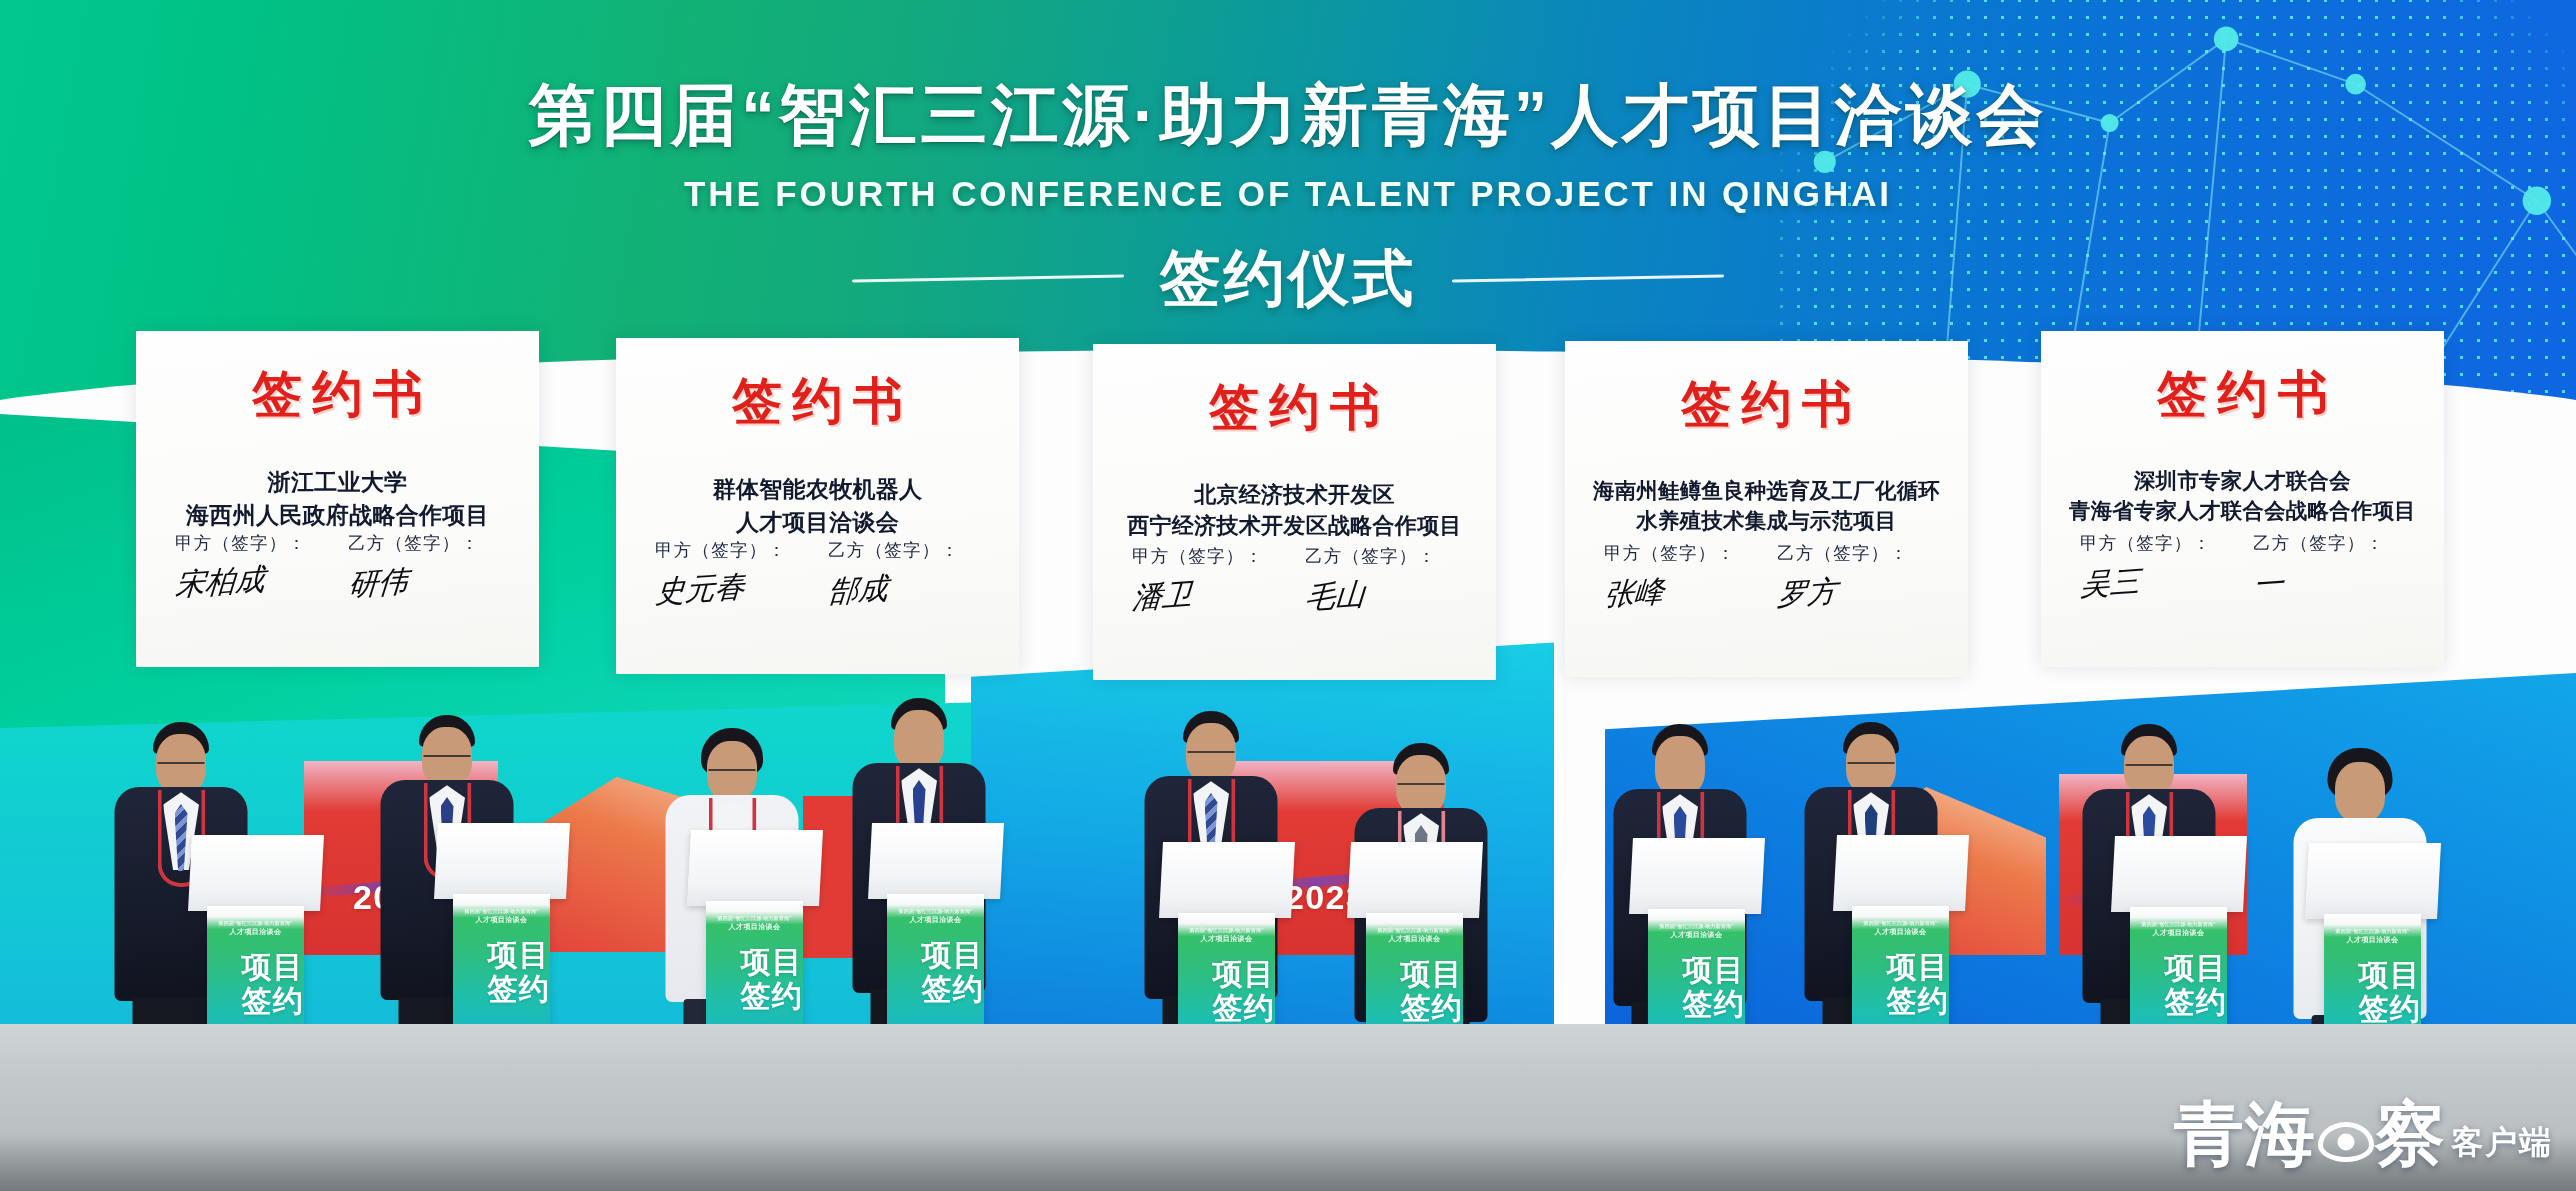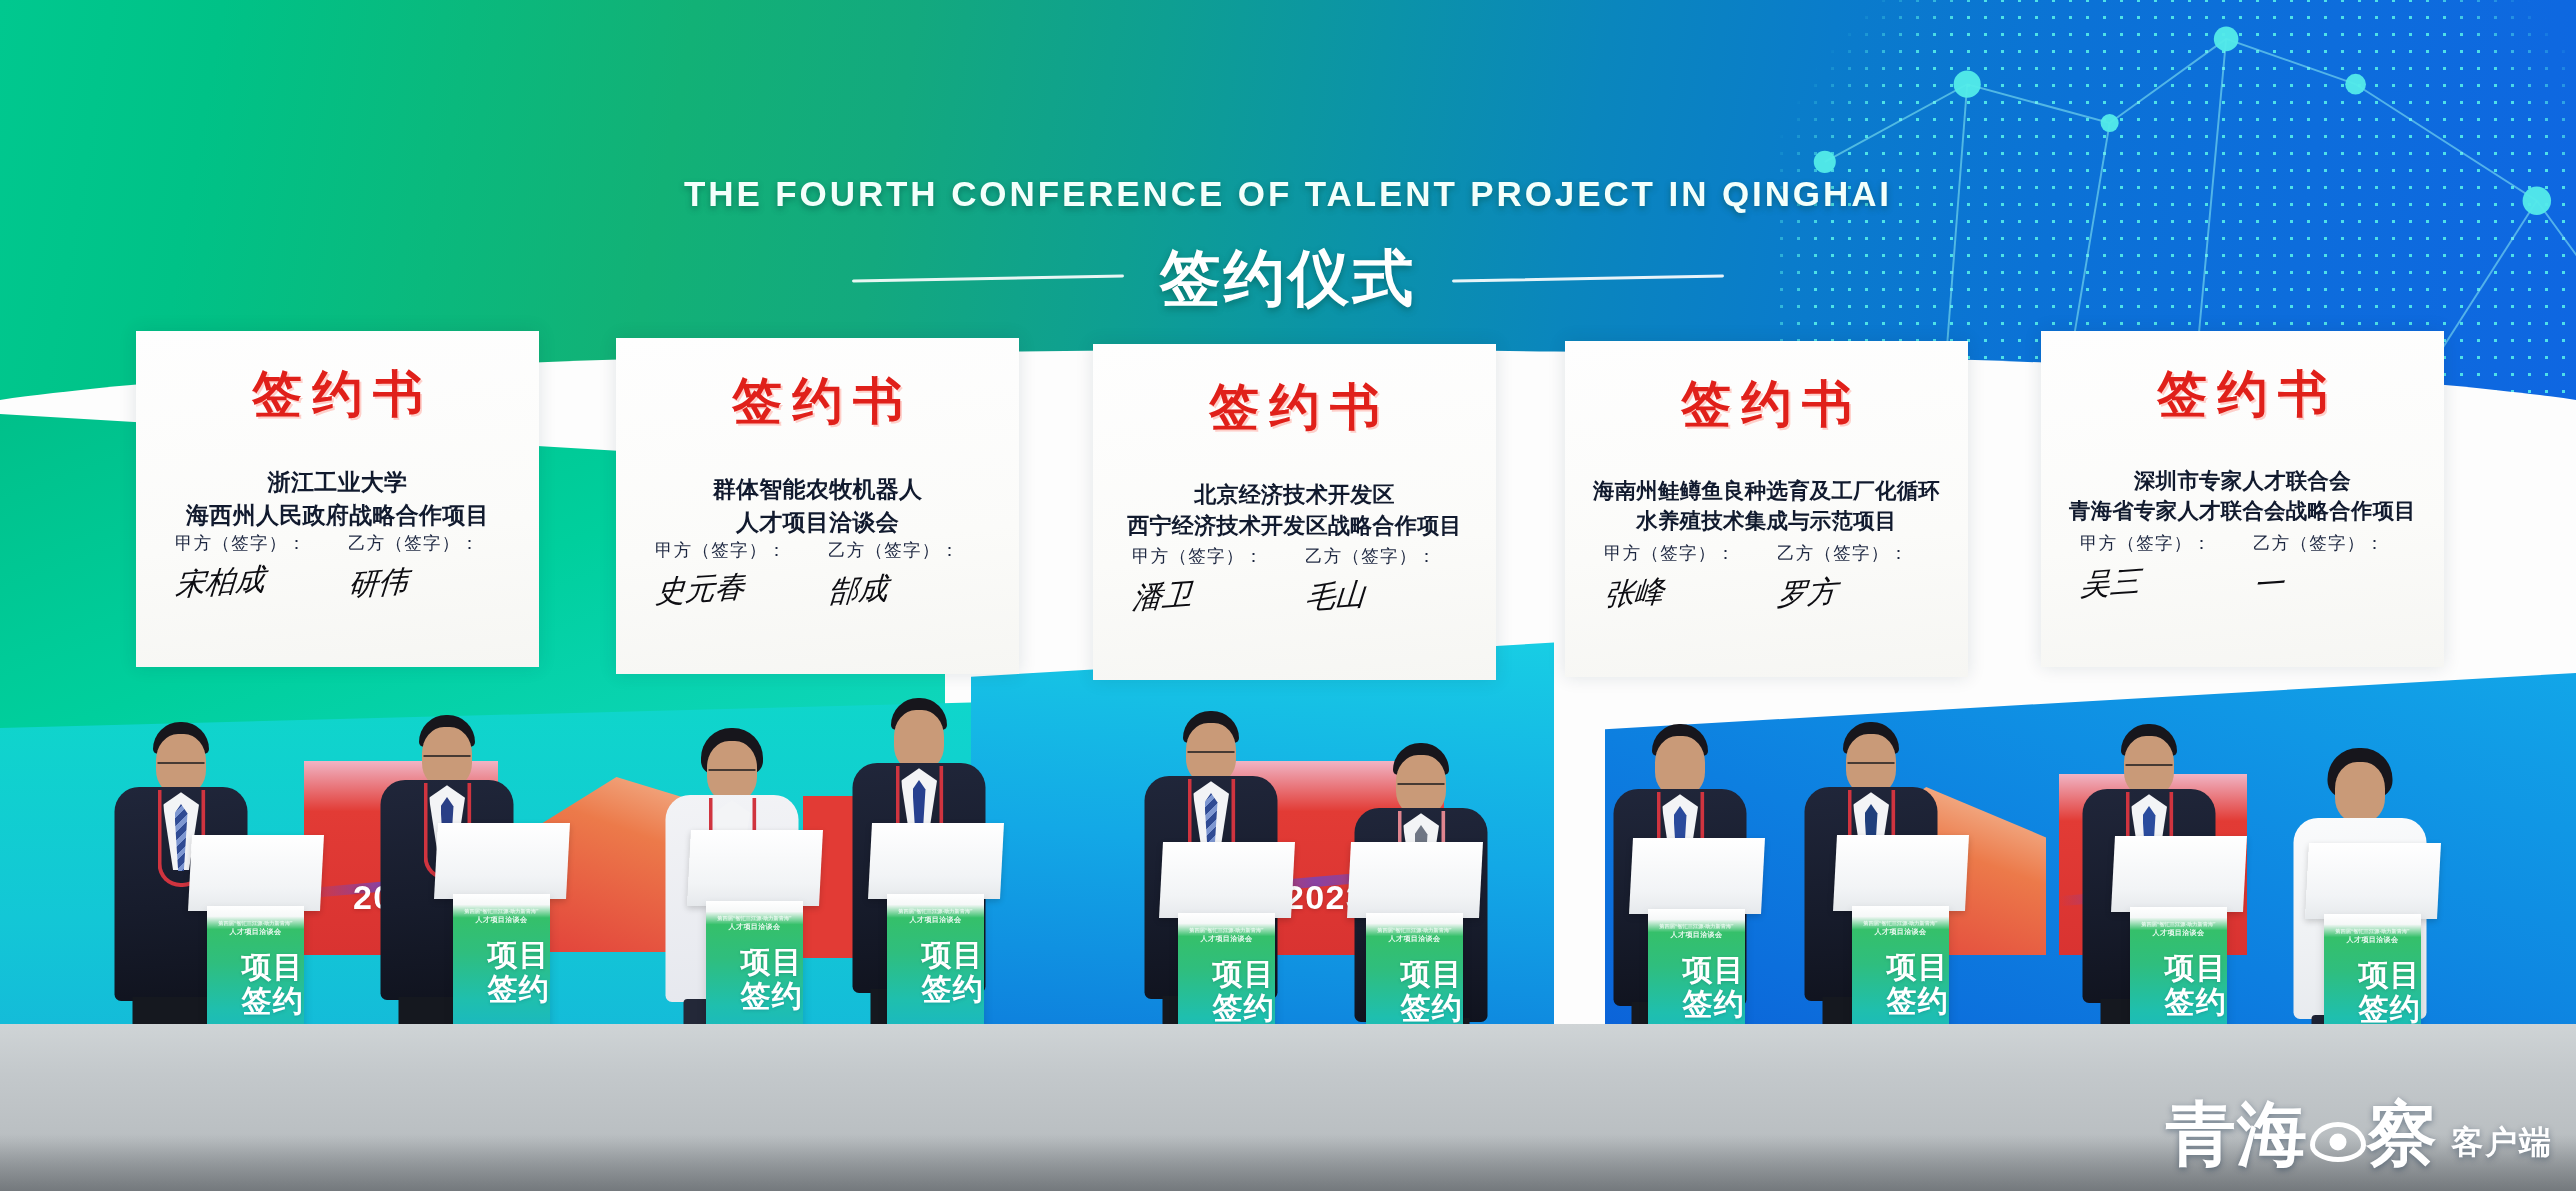--- a/index.html
+++ b/index.html
@@ -251,21 +251,21 @@
     position: absolute;
     color: #ffffff; font-weight: 700; font-size: 34px;
     letter-spacing: 1.3px;
     text-shadow: 0 1.3px 3.9px rgba(120,20,20,.35);
     white-space: nowrap;
   }
 
   
   .watermark {
     position: absolute; right: 23px; bottom: 22px;
-    display: flex; align-items: flex-end; gap: 13px;
+    display: flex; align-items: flex-end; gap: 5px;
   }
   .wm-logo {
     font-size: 70px; font-weight: 700; color: #ffffff;
     letter-spacing: 1.3px; line-height: 1;
     text-shadow: 0 1.9px 6.5px rgba(0,30,60,.4);
     font-family: "Liberation Serif", "DejaVu Serif", serif;
   }
   .wm-eye {
     display: inline-block; position: relative;
     width: 56px; height: 40px; vertical-align: -3.9px; margin: 0 1.3px;
@@ -339,20 +339,21 @@
 
   <div class="red-block warm" style="left:1832px; top:787px; width:214px; height:168px; clip-path:polygon(0 40%,44% 0,100% 30%,100% 100%,0 100%);"></div>
 
   <div class="red-block soft" style="left:2059px; top:774px; width:188px; height:181px;"></div>
   <div class="purple-streak" style="left:2059px; top:888px; width:188px;"></div>
 
   <div class="year-text" style="left:353px; top:875px;">2023年7</div>
   <div class="year-text" style="left:1285px; top:875px;">2023年7</div>
   <div class="year-text" style="left:2107px; top:875px;">2023年7</div>
 
+  <div class="title-main">第四届“智汇三江源·助力新青海”人才项目洽谈会</div>
   <div class="title-en">THE FOURTH CONFERENCE OF TALENT PROJECT IN QINGHAI</div>
   <div class="subtitle-row">
     <div class="rule left"></div>
     <div class="subtitle-text">签约仪式</div>
     <div class="rule right"></div>
   </div>
 
   <div class="panel" style="left:136px; top:331px;">
     <div class="cert-title">签约书</div>
     <div class="cert-body">

